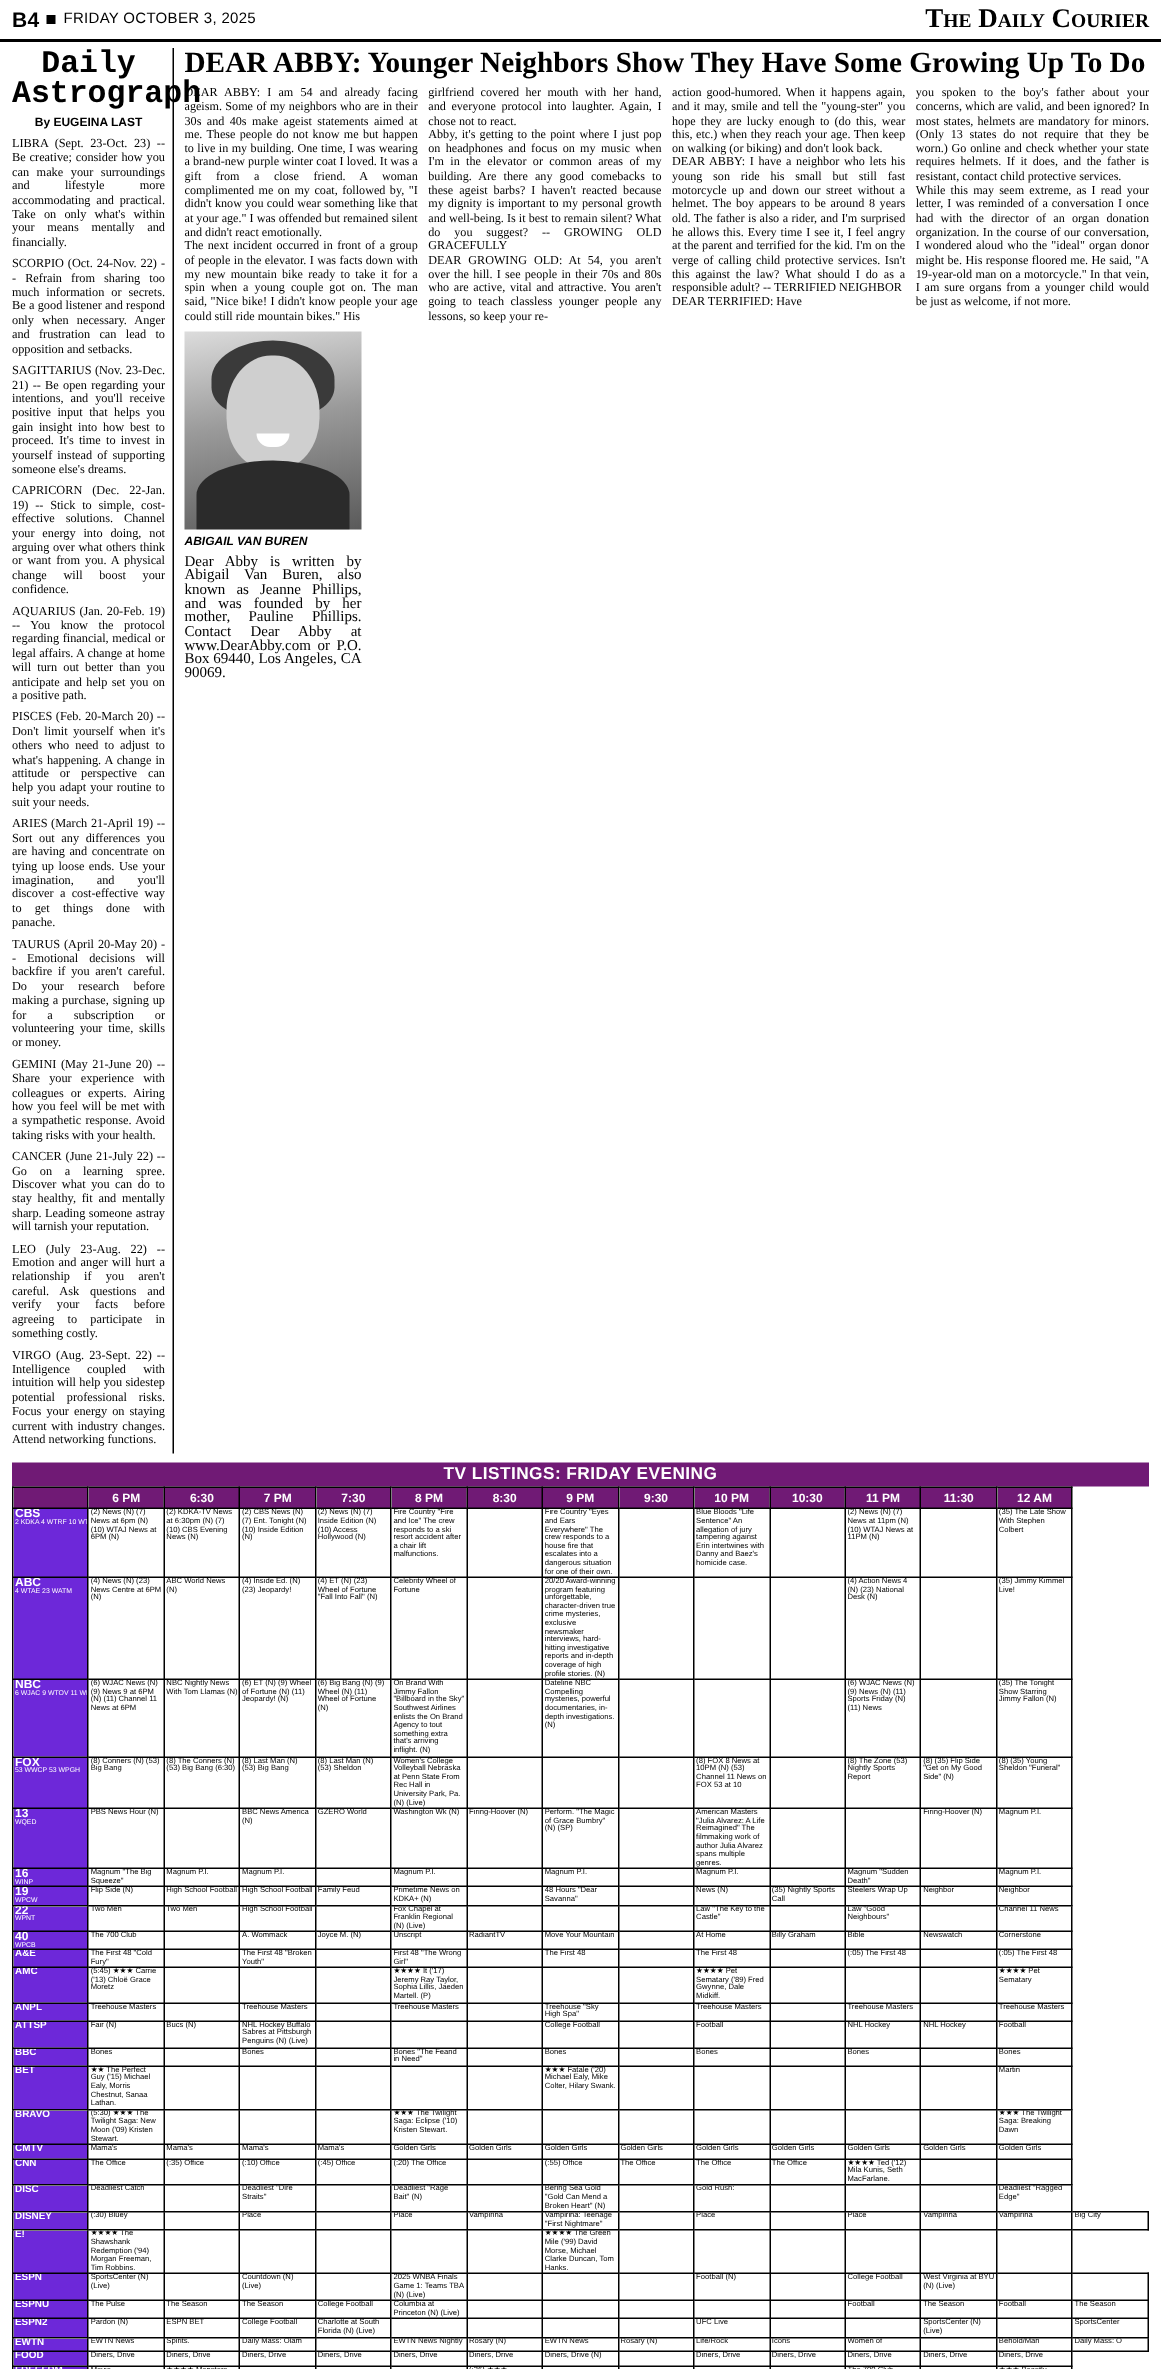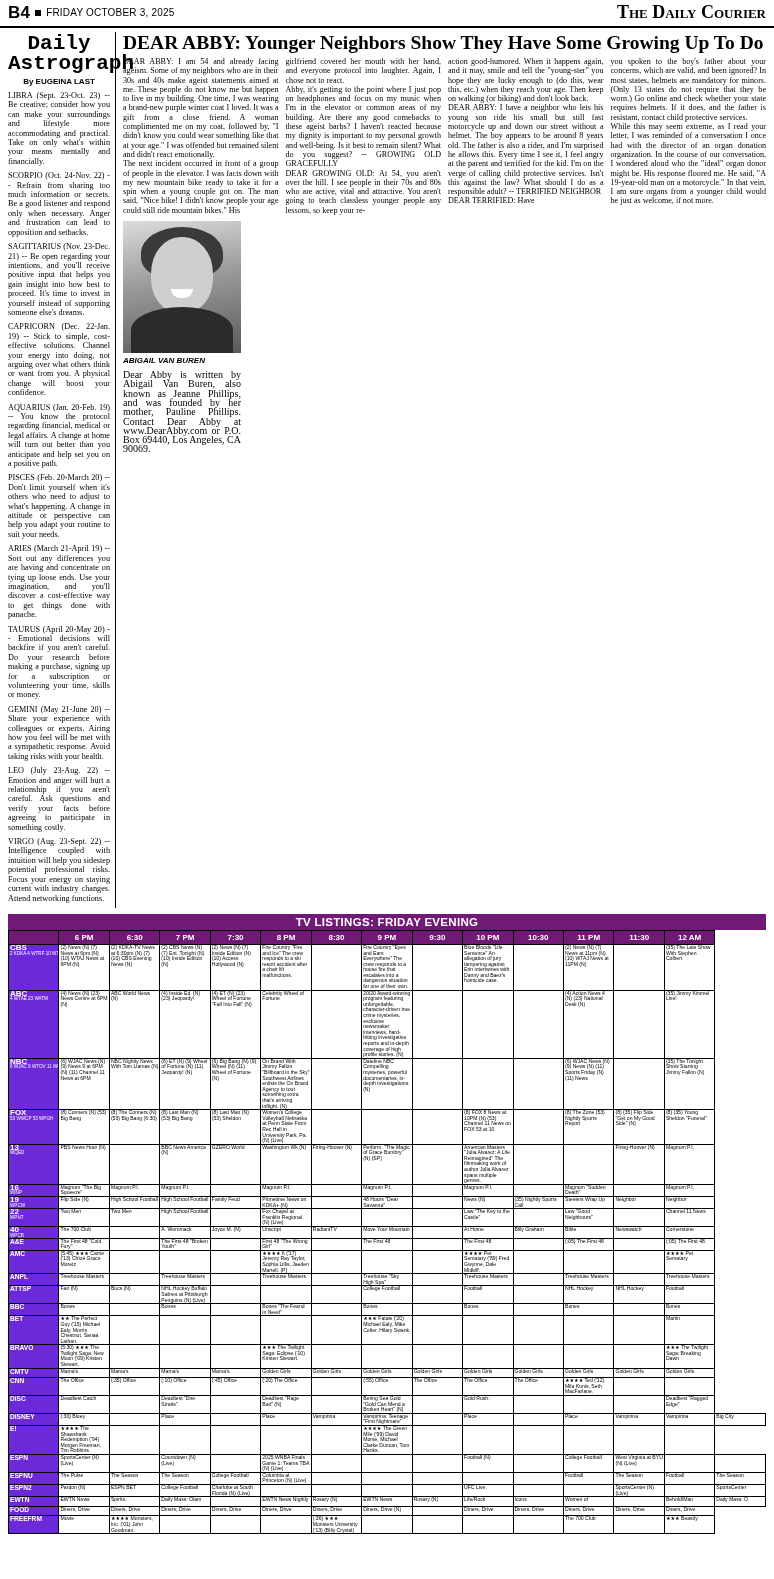--- a/index.html
+++ b/index.html
@@ -1,21 +1,21 @@
 <!DOCTYPE html>
 <html><head>
 <meta charset="utf-8">
 <style>
   html,body{margin:0;padding:0;background:#fff;}
   body{width:774px;font-family:"Liberation Serif",serif;color:#000;}
   .page{width:774px;position:relative;padding:0;box-sizing:border-box;}
   
   .masthead{display:flex;align-items:center;justify-content:space-between;border-bottom:2px solid #000;padding:2px 8px 3px 8px;}
   .mh-left{font-family:"Liberation Sans",sans-serif;font-size:10px;letter-spacing:.2px;display:flex;align-items:center;gap:5px;}
-  .mh-left .pg{font-weight:bold;font-size:17px;}
+  .mh-left .pg{font-weight:bold;font-size:14px;}
   .mh-left .sq{display:inline-block;width:6px;height:6px;background:#000;}
   .mh-right{font-family:"Liberation Serif",serif;font-size:18px;font-variant:small-caps;font-weight:bold;}
   
   .top{display:flex;padding:4px 8px 0 8px;box-sizing:border-box;}
   .astro{width:108px;flex:0 0 108px;border-right:1px solid #000;padding-right:5px;box-sizing:border-box;}
   .astro h1{font-family:Liberation Mono, monospace;font-size:21px;line-height:20px;margin:2px 0 0 0;text-align:center;font-weight:bold;}
   .astro .by{font-family:"Liberation Sans",sans-serif;font-size:8px;font-weight:bold;text-align:center;margin:3px 0 5px 0;}
   .astro p{font-size:8.2px;line-height:9.4px;margin:0 0 5px 0;text-align:justify;}
   .abby{flex:1;padding-left:7px;box-sizing:border-box;}
   .abby h2{font-family:"Liberation Serif",serif;font-size:19.5px;font-weight:bold;margin:0 0 4px 0;line-height:21px;}
@@ -65,20 +65,21 @@
       <div id="signs">
           <p>LIBRA (Sept. 23-Oct. 23) -- Be creative; consider how you can make your surroundings and lifestyle more accommodating and practical. Take on only what's within your means mentally and financially.</p>
           <p>SCORPIO (Oct. 24-Nov. 22) -- Refrain from sharing too much information or secrets. Be a good listener and respond only when necessary. Anger and frustration can lead to opposition and setbacks.</p>
           <p>SAGITTARIUS (Nov. 23-Dec. 21) -- Be open regarding your intentions, and you'll receive positive input that helps you gain insight into how best to proceed. It's time to invest in yourself instead of supporting someone else's dreams.</p>
           <p>CAPRICORN (Dec. 22-Jan. 19) -- Stick to simple, cost-effective solutions. Channel your energy into doing, not arguing over what others think or want from you. A physical change will boost your confidence.</p>
           <p>AQUARIUS (Jan. 20-Feb. 19) -- You know the protocol regarding financial, medical or legal affairs. A change at home will turn out better than you anticipate and help set you on a positive path.</p>
           <p>PISCES (Feb. 20-March 20) -- Don't limit yourself when it's others who need to adjust to what's happening. A change in attitude or perspective can help you adapt your routine to suit your needs.</p>
           <p>ARIES (March 21-April 19) -- Sort out any differences you are having and concentrate on tying up loose ends. Use your imagination, and you'll discover a cost-effective way to get things done with panache.</p>
           <p>TAURUS (April 20-May 20) -- Emotional decisions will backfire if you aren't careful. Do your research before making a purchase, signing up for a subscription or volunteering your time, skills or money.</p>
           <p>GEMINI (May 21-June 20) -- Share your experience with colleagues or experts. Airing how you feel will be met with a sympathetic response. Avoid taking risks with your health.</p>
+          <p>CANCER (June 21-July 22) -- Go on a learning spree. Discover what you can do to stay healthy, fit and mentally sharp. Leading someone astray will tarnish your reputation.</p>
           <p>LEO (July 23-Aug. 22) -- Emotion and anger will hurt a relationship if you aren't careful. Ask questions and verify your facts before agreeing to participate in something costly.</p>
           <p>VIRGO (Aug. 23-Sept. 22) -- Intelligence coupled with intuition will help you sidestep potential professional risks. Focus your energy on staying current with industry changes. Attend networking functions.</p>
         </div>
     </div>
 
     <div class="abby">
       <h2>DEAR ABBY: Younger Neighbors Show They Have Some Growing Up To Do</h2>
       <div class="abby-body">
         <div class="abby-cols" id="abbycols">
             <p>DEAR ABBY: I am 54 and already facing ageism. Some of my neighbors who are in their 30s and 40s make ageist statements aimed at me. These people do not know me but happen to live in my building. One time, I was wearing a brand-new purple winter coat I loved. It was a gift from a close friend. A woman complimented me on my coat, followed by, "I didn't know you could wear something like that at your age." I was offended but remained silent and didn't react emotionally.</p>

